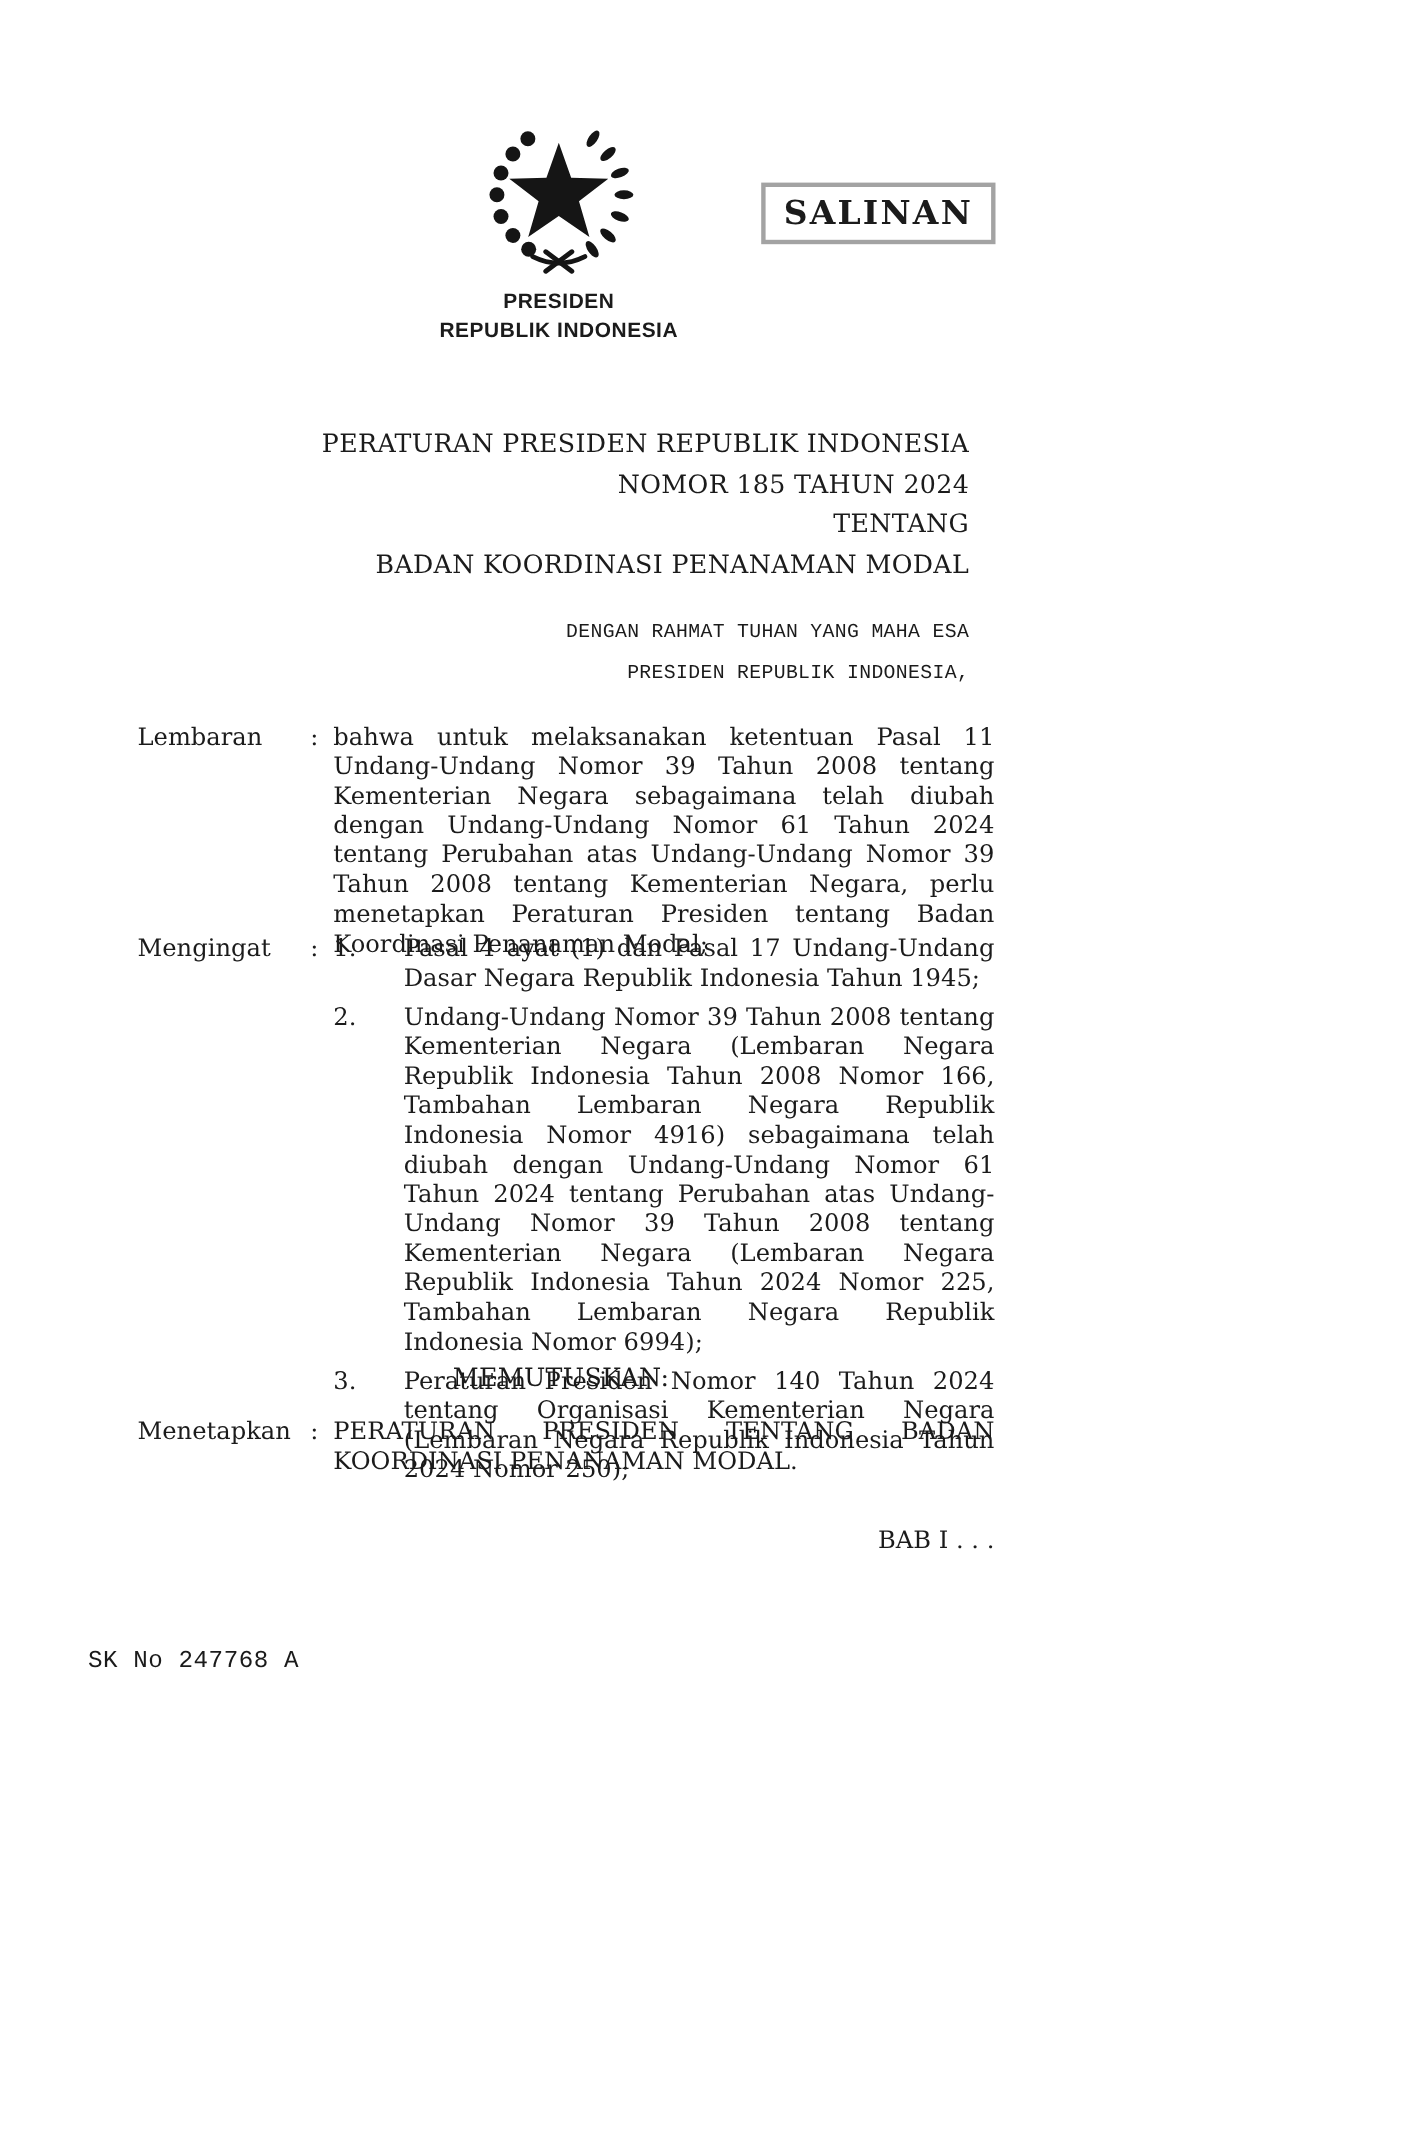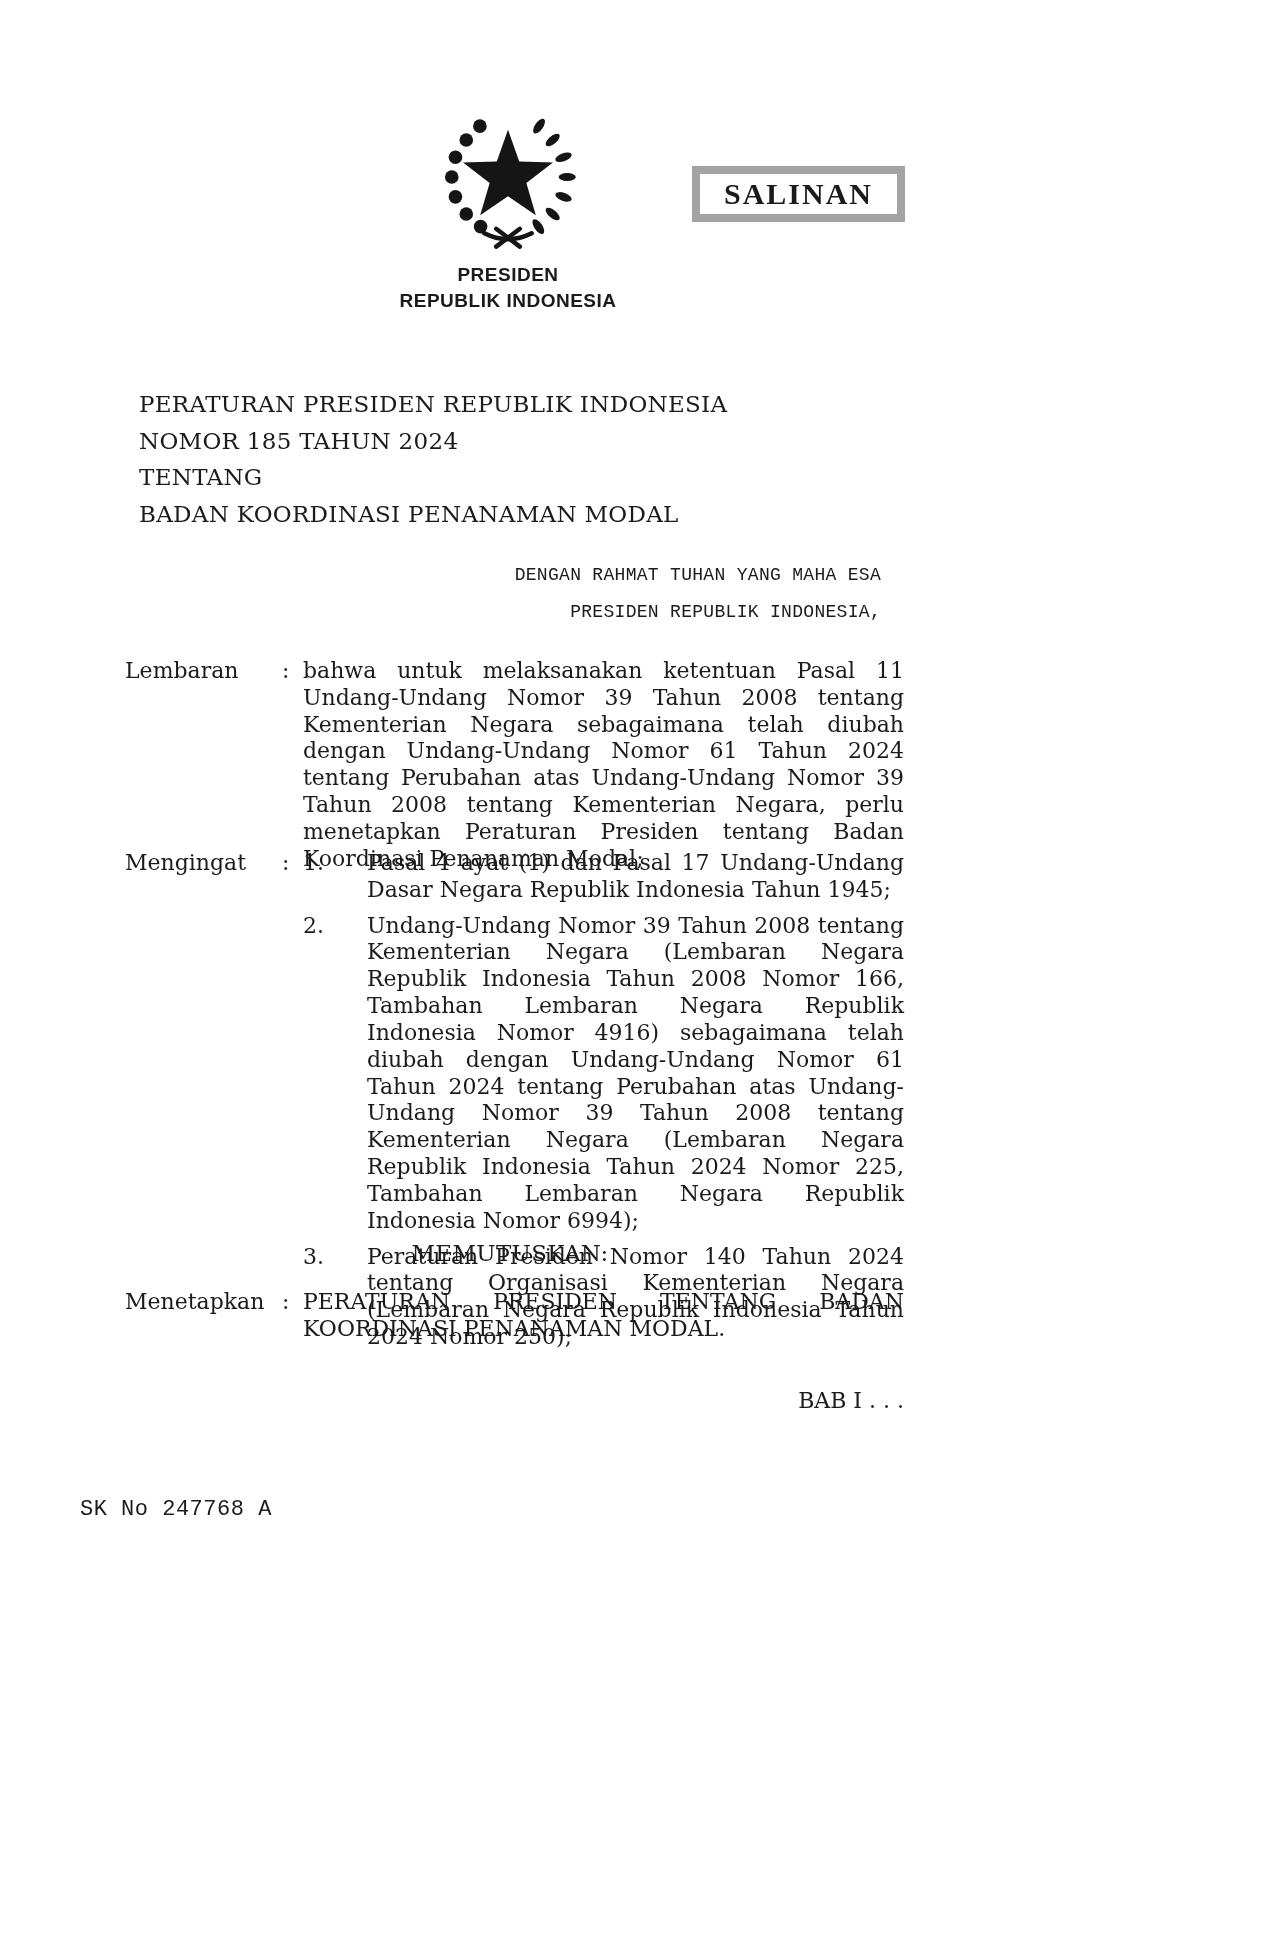--- a/index.html
+++ b/index.html
@@ -33,35 +33,34 @@
     font-size: 19px;
     line-height: 1.35;
     letter-spacing: 0.5px;
   }
   .salinan-box {
     position: absolute;
     top: 166px;
     left: 692px;
     width: 213px;
     height: 56px;
-    border: 8px solid #a3a3a3;
+    border: 4px solid #a3a3a3;
     display: flex;
     align-items: center;
     justify-content: center;
     font-weight: bold;
     font-size: 30px;
     letter-spacing: 2px;
-    font-family: Liberation Serif, serif;
   }
   .title-block {
     position: absolute;
     top: 386px;
     left: 139px;
     width: 742px;
-    text-align: left;
+    text-align: right;
     font-size: 23px;
     line-height: 36.5px;
     letter-spacing: 0.3px;
   }
   .preamble-block {
     position: absolute;
     top: 557px;
     left: 139px;
     width: 742px;
     text-align: right;

